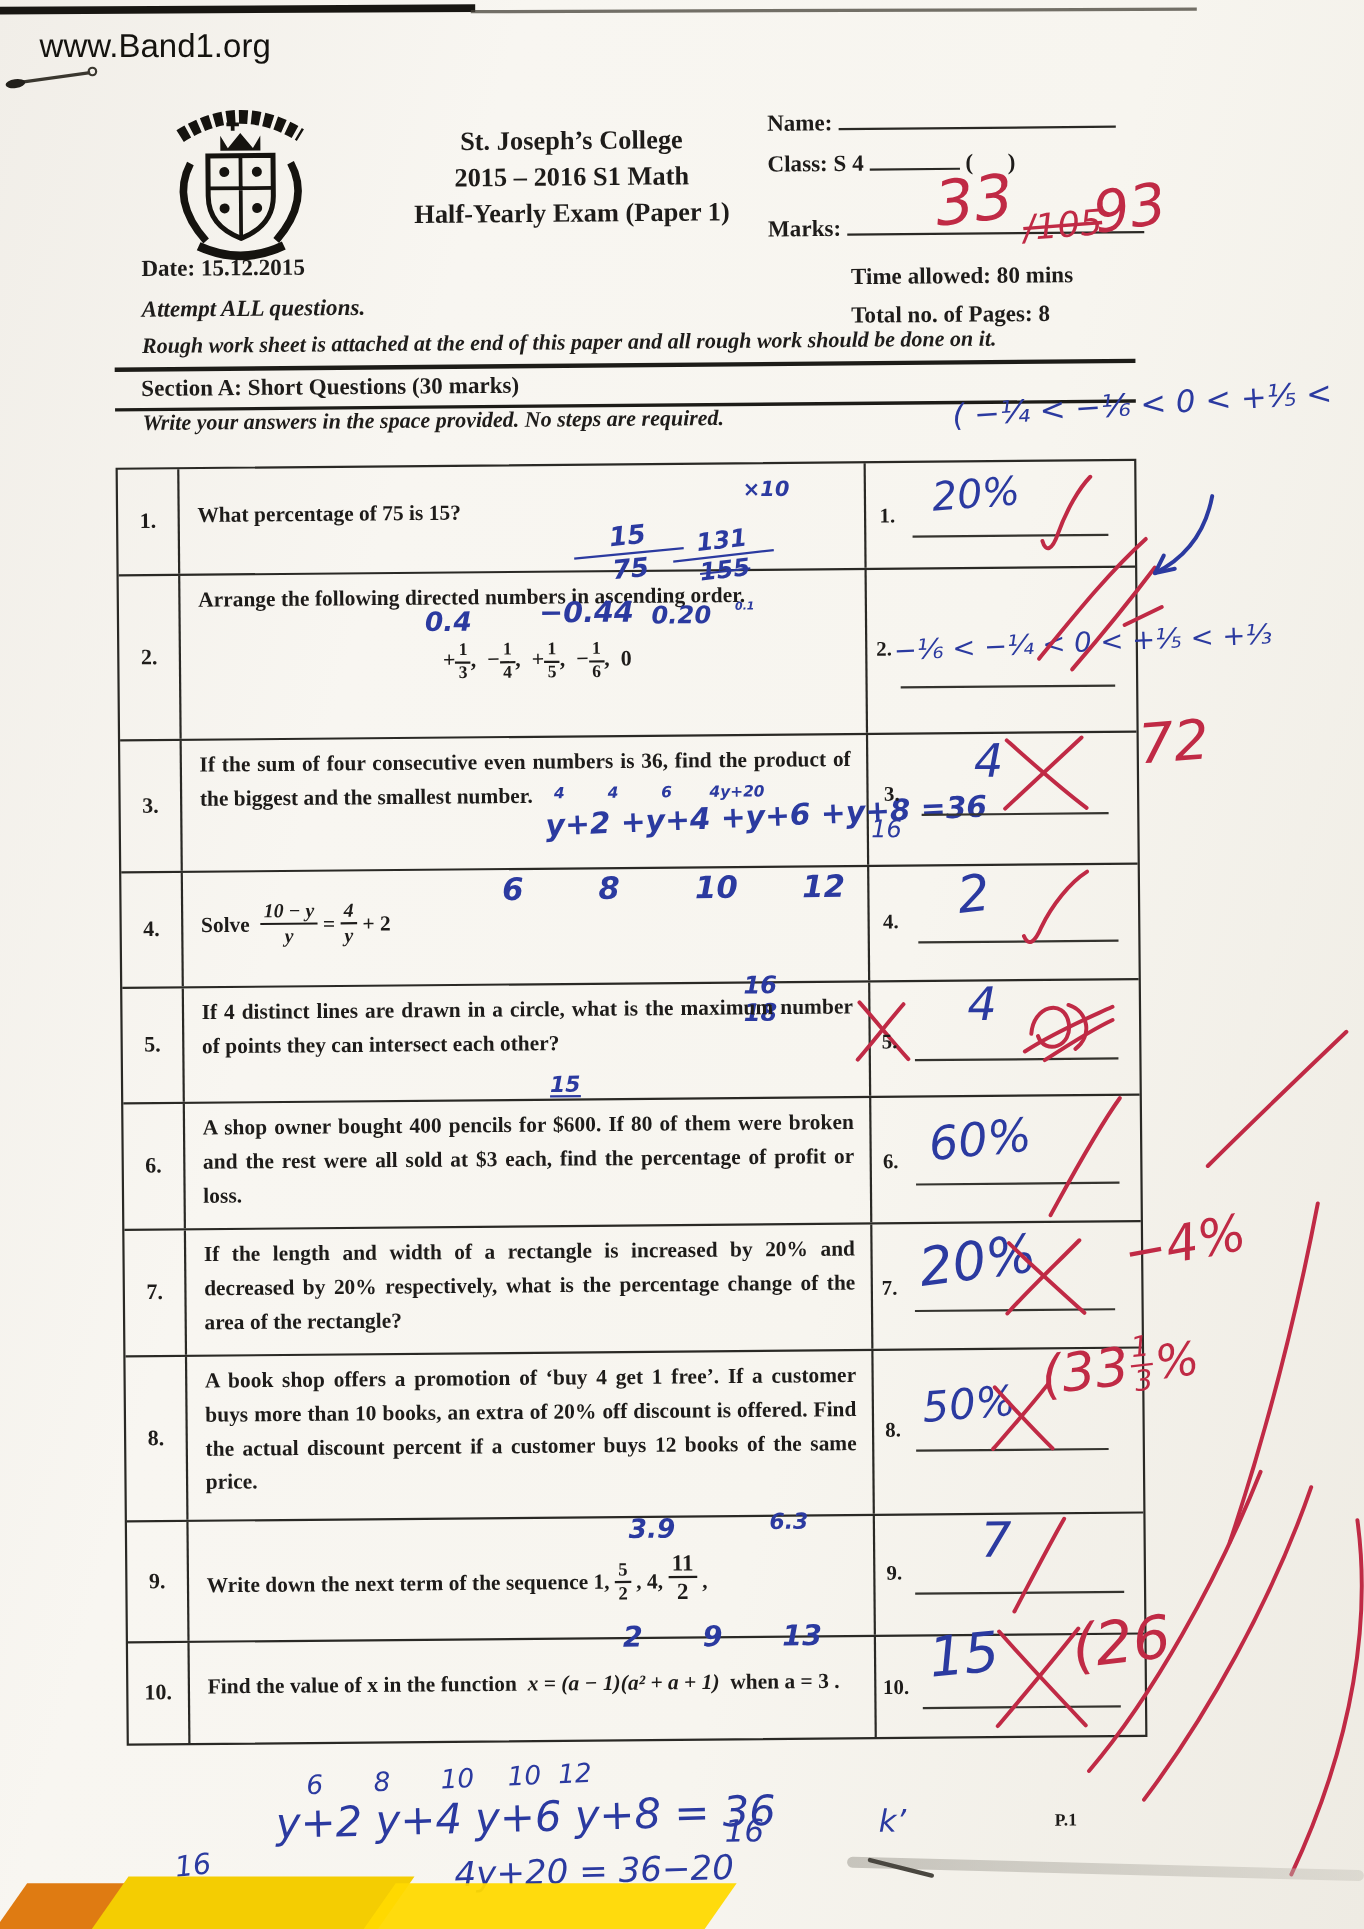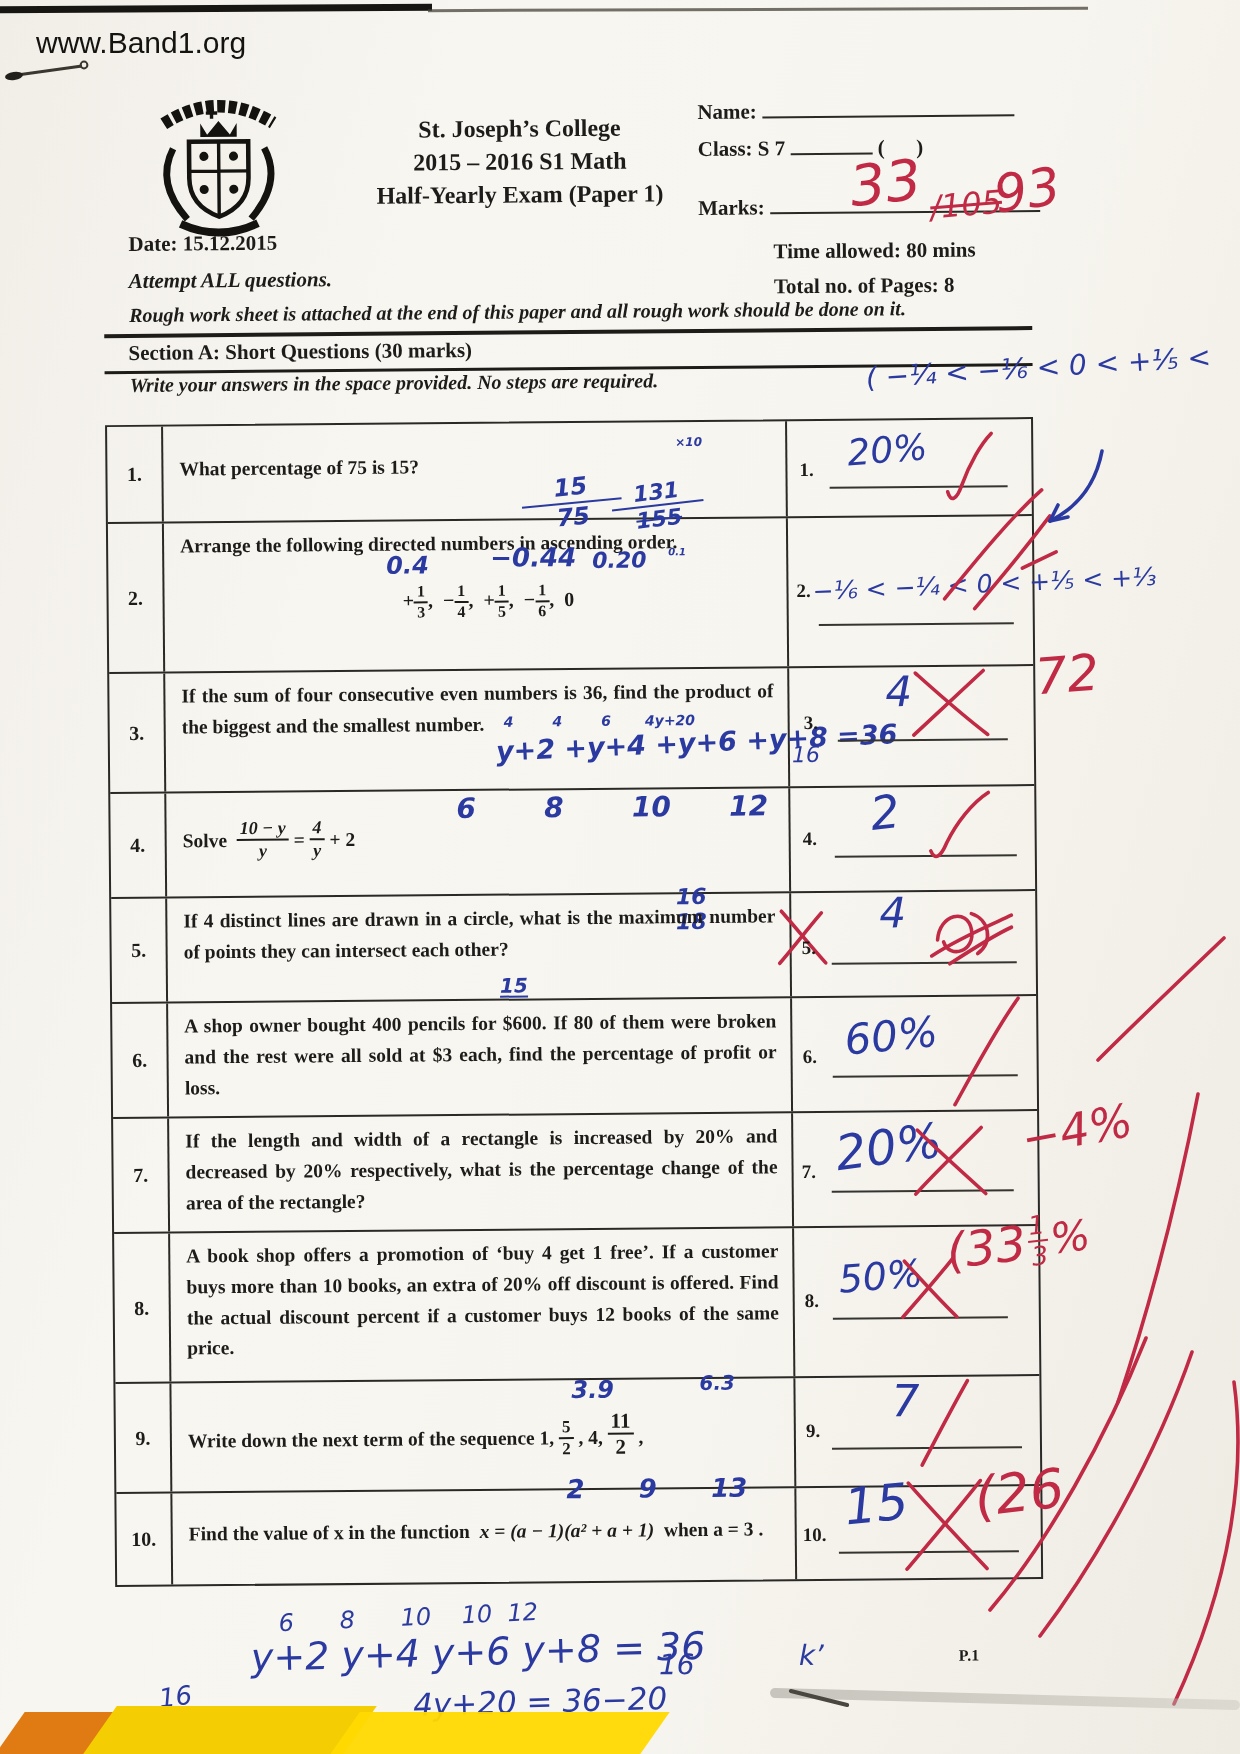--- a/index.html
+++ b/index.html
@@ -74,21 +74,21 @@
       <div class="print" style="font-size:24px;line-height:33px;">St. Joseph’s College</div>
       <div class="print" style="font-size:24px;line-height:33px;">2015 – 2016 S1 Math</div>
       <div class="print" style="font-size:24px;line-height:33px;">Half-Yearly Exam (Paper 1)</div>
     </div>
 
     <div class="abs" style="left:700px;top:104px;font-size:21px;">
       <span class="print">Name:</span>
       <span style="display:inline-block;width:252px;height:20px;border-bottom:2px solid #2a2925;"></span>
     </div>
     <div class="abs" style="left:700px;top:141px;font-size:21px;">
-      <span class="print">Class: S 7</span>
+      <span class="print">Class: S 4</span>
       <span style="display:inline-block;width:82px;height:20px;border-bottom:2px solid #2a2925;"></span>
       <span class="print pre">(      )</span>
     </div>
     <div class="abs" style="left:700px;top:200px;font-size:21px;">
       <span class="print">Marks:</span>
       <span style="display:inline-block;width:270px;height:20px;border-bottom:2px solid #2a2925;"></span>
     </div>
     <div class="hre" style="left:852px;top:162px;font-size:56px;transform:rotate(-6deg);">33</div>
     <div class="hre strike" style="left:932px;top:196px;font-size:32px;transform:rotate(-4deg);">/105</div>
     <div class="hre" style="left:996px;top:172px;font-size:52px;transform:rotate(-8deg);">93</div>
@@ -111,21 +111,21 @@
       <div class="row" style="height:95px;">
         <div class="cno">1.</div>
         <div class="cq" style="padding-top:28px;">
           <span>What percentage of 75 is 15?</span>
           <span class="hb hfr" style="left:358px;top:2px;font-size:24px;transform:rotate(-5deg);">
             <span class="n">15</span><span class="d">75</span>
           </span>
           <span class="hb hfr" style="left:448px;top:12px;font-size:22px;transform:rotate(-6deg);">
             <span class="n">131</span><span class="d strike">155</span>
           </span>
-          <span class="hb" style="left:512px;top:14px;font-size:12px;">×10</span>
+          <span class="hb" style="left:512px;top:14px;font-size:19px;">×10</span>
         </div>
         <div class="ca">
           <span class="alab" style="left:12px;top:38px;">1.</span>
           <span class="aline" style="left:42px;top:40px;width:178px;height:28px;"></span>
           <span class="hb" style="left:60px;top:12px;font-size:36px;transform:rotate(-4deg);">20%</span>
           <svg class="mk" style="left:150px;top:8px;" width="60" height="85" viewBox="0 0 60 85">
             <path d="M10 64 C13 75 19 72 24 58 C32 36 44 16 54 6"></path>
           </svg>
         </div>
       </div>

